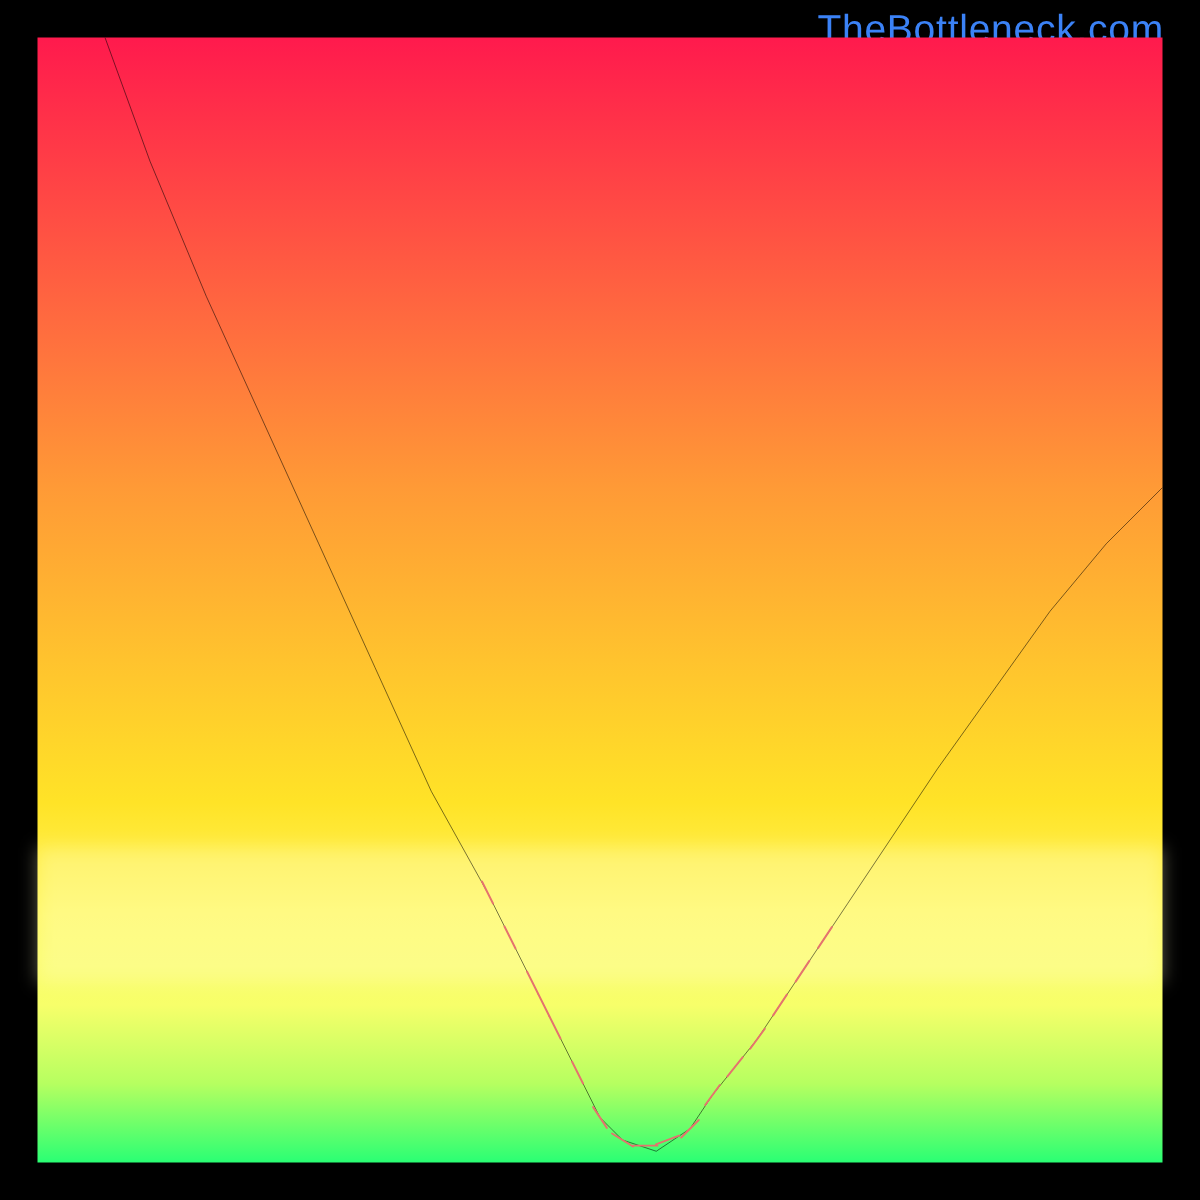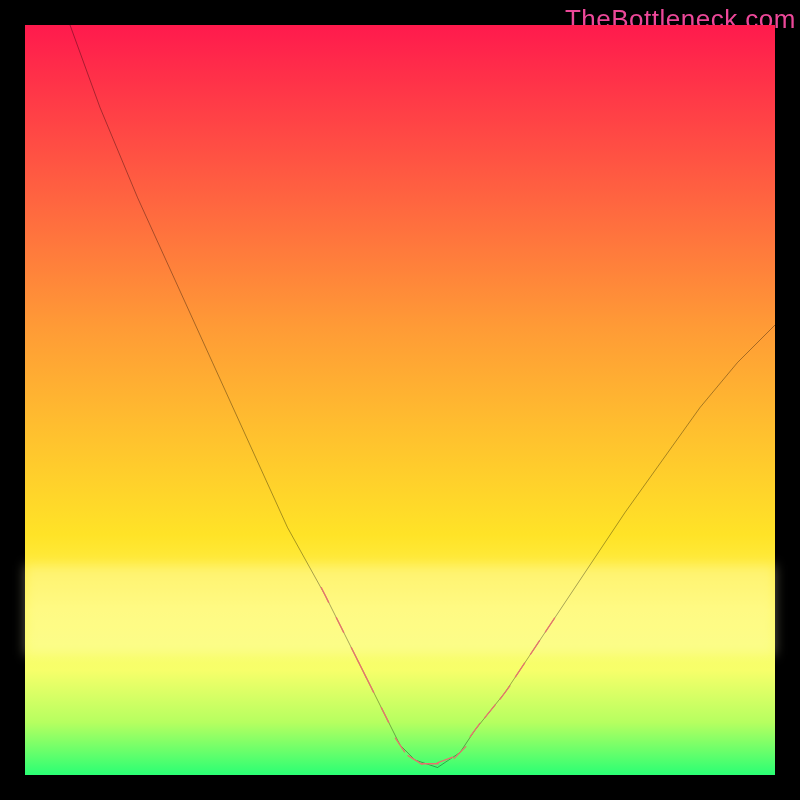--- a/index.html
+++ b/index.html
@@ -37,22 +37,22 @@
     width: 100%;
     top: 72%;
     height: 12%;
     background: rgba(255, 255, 200, 0.35);
     filter: blur(6px);
     pointer-events: none;
   }
   .watermark {
     position: absolute;
     top: 4px;
-    right: 4px;
-    color: #ec4899;
+    right: 24px;
+    color: #3b82f6;
     font-size: 26px;
     font-weight: 500;
     letter-spacing: 0.5px;
     user-select: none;
   }
   svg.plot {
     position: absolute;
     left: 0;
     top: 0;
     width: 750px;

